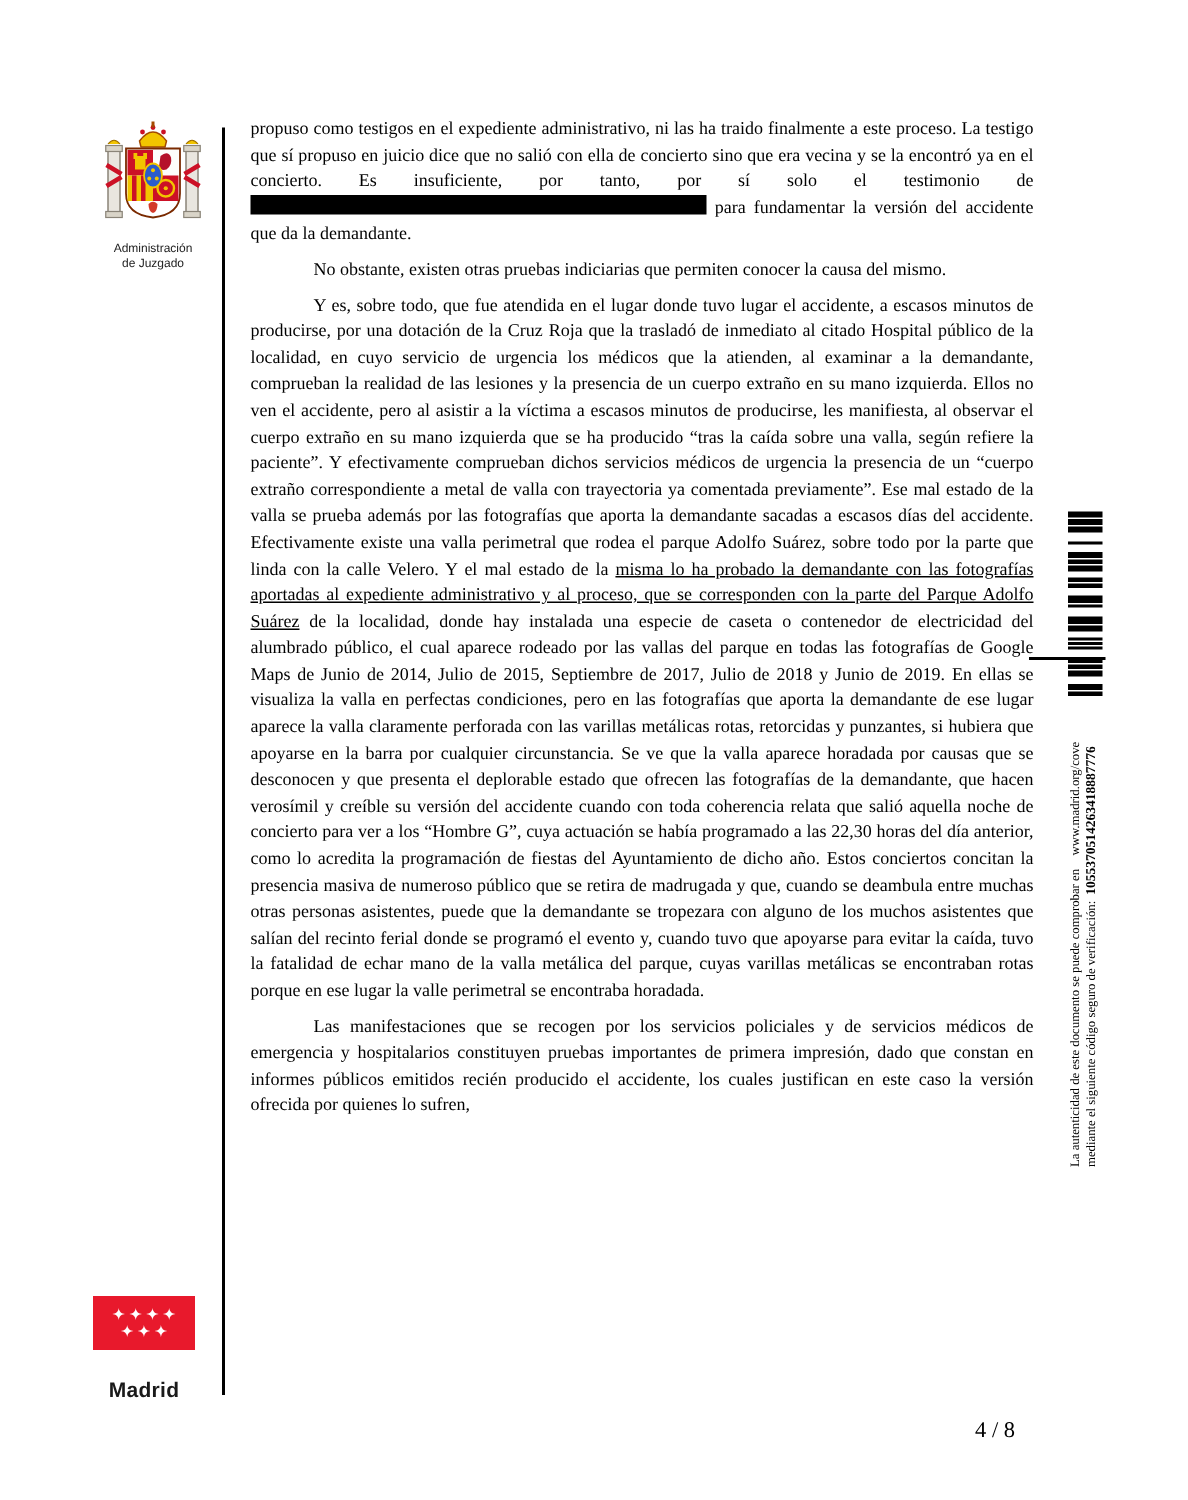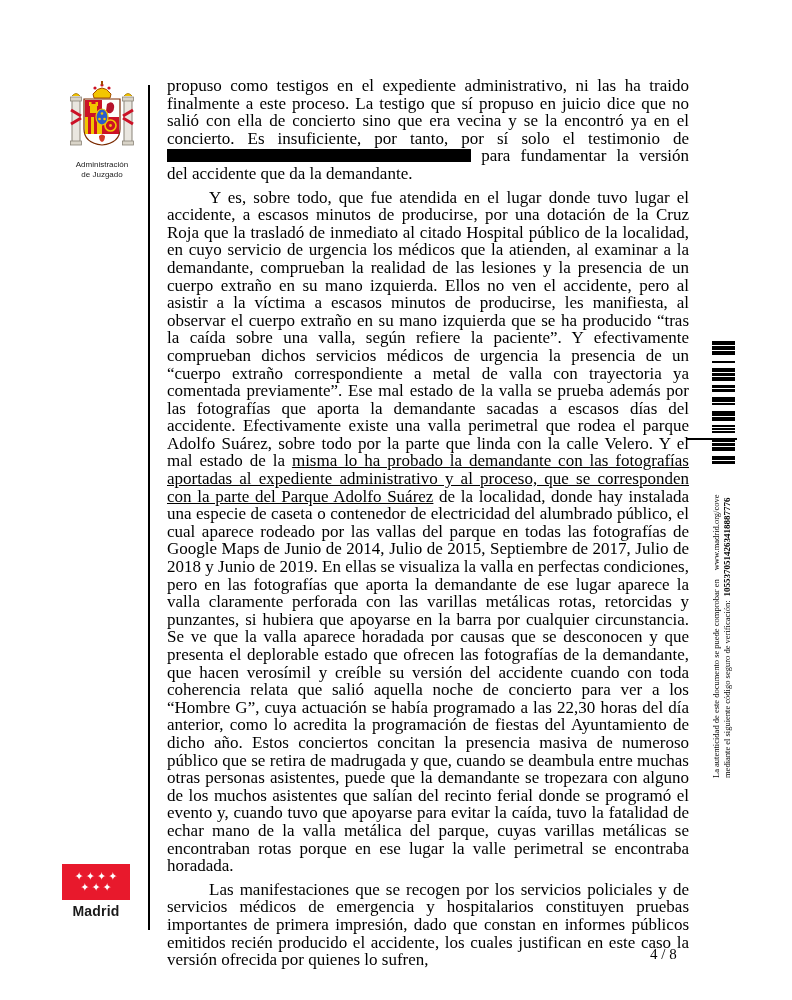--- a/index.html
+++ b/index.html
@@ -14,24 +14,24 @@
 
   
   .justice-block { position: absolute; left: 64px; top: 80px; width: 76px; text-align: center; }
   .justice-caption { font-family: "Liberation Sans", sans-serif; font-size: 8px; line-height: 9.5px; color: #222; margin-top: 2px; }
 
   
   .madrid-block { position: absolute; left: 60px; top: 864px; width: 72px; text-align: center; }
   .madrid-flag { width: 68px; height: 36px; margin: 0 auto; display: flex; flex-direction: column; justify-content: center; gap: 0; }
   .star-row { display: flex; justify-content: center; line-height: 12px; }
   .star-row span { color: #fff; font-size: 11px; line-height: 11px; padding: 0 1px; font-family: "DejaVu Sans", sans-serif; }
-  .madrid-label { font-family: "Liberation Sans", sans-serif; font-weight: bold; font-size: 14px; color: #1a1a1a; margin-top: 3px; letter-spacing: 0.2px; }
+  .madrid-label { font-family: "Liberation Sans", sans-serif; font-weight: bold; font-size: 14px; color: #1a1a1a; margin-top: 18px; letter-spacing: 0.2px; }
 
   
-  .content { position: absolute; left: 167px; top: 77px; width: 522px; font-size: 17px; line-height: 17.6px; text-align: justify; }
+  .content { position: absolute; left: 167px; top: 77px; width: 522px; font-size: 12px; line-height: 17.6px; text-align: justify; }
   .para { margin: 0 0 6px 0; text-indent: 42px; }
   .para.no-indent { text-indent: 0; }
   .italic { }
   .underline { text-decoration: underline; }
   .redaction { display: inline-block; width: 304px; height: 13px; background: #000; vertical-align: -1px; }
 
   
   .barcode { position: absolute; left: 712px; top: 341px; width: 23px; }
   .bc-bar { width: 100%; background: #000; }
   .right-mark { position: absolute; left: 686px; top: 438px; width: 51px; height: 2px; background: #000; }
@@ -95,20 +95,21 @@
       <circle cx="35.5" cy="39" r="1.3" fill="#f2c500"></circle>
     </svg>
     <div class="justice-caption">
       <div>Administración</div>
       <div>de Juzgado</div>
     </div>
   </div>
 
   <div class="content">
       <p class="para no-indent"><span>propuso como testigos en el expediente administrativo, ni las ha traido finalmente a este proceso. La testigo que sí propuso en juicio dice que no salió con ella de concierto sino que era vecina y se la encontró ya en el concierto. Es insuficiente, por tanto, por sí solo el testimonio de</span><span class="redaction"></span><span> para fundamentar la versión del accidente que da la demandante.</span></p>
+      <p class="para"><span>No obstante, existen otras pruebas indiciarias que permiten conocer la causa del mismo.</span></p>
       <p class="para"><span>Y es, sobre todo, que fue atendida en el lugar donde tuvo lugar el accidente, a escasos minutos de producirse, por una dotación de la Cruz Roja que la trasladó de inmediato al citado Hospital público de la localidad, en cuyo servicio de urgencia los médicos que la atienden, al examinar a la demandante, comprueban la realidad de las lesiones y la presencia de un cuerpo extraño en su mano izquierda. Ellos no ven el accidente, pero al asistir a la víctima a escasos minutos de producirse, les manifiesta, al observar el cuerpo extraño en su mano izquierda que se ha producido “</span><span class="italic">tras</span><span> la caída sobre una valla, según refiere la </span><span class="italic">paciente</span><span>”. Y efectivamente comprueban dichos servicios médicos de urgencia la presencia de un “</span><span class="italic">cuerpo</span><span> extraño correspondiente a metal de valla con trayectoria ya comentada </span><span class="italic">previamente</span><span>”. Ese mal estado de la valla se prueba además por las fotografías que aporta la demandante sacadas a escasos días del accidente. Efectivamente existe una valla perimetral que rodea el parque Adolfo Suárez, sobre todo por la parte que linda con la calle Velero. Y el mal estado de la </span><span class="underline">misma lo ha probado la demandante con las fotografías aportadas al expediente administrativo y al proceso, que se corresponden con la parte del Parque Adolfo Suárez</span><span> de la localidad, donde hay instalada una especie de caseta o contenedor de electricidad del alumbrado público, el cual aparece rodeado por las vallas del parque en todas las fotografías de Google Maps de Junio de 2014, Julio de 2015, Septiembre de 2017, Julio de 2018 y Junio de 2019. En ellas se visualiza la valla en perfectas condiciones, pero en las fotografías que aporta la demandante de ese lugar aparece la valla claramente perforada con las varillas metálicas rotas, retorcidas y punzantes, si hubiera que apoyarse en la barra por cualquier circunstancia. Se ve que la valla aparece horadada por causas que se desconocen y que presenta el deplorable estado que ofrecen las fotografías de la demandante, que hacen verosímil y creíble su versión del accidente cuando con toda coherencia relata que salió aquella noche de concierto para ver a los “Hombre G”, cuya actuación se había programado a las 22,30 horas del día anterior, como lo acredita la programación de fiestas del Ayuntamiento de dicho año. Estos conciertos concitan la presencia masiva de numeroso público que se retira de madrugada y que, cuando se deambula entre muchas otras personas asistentes, puede que la demandante se tropezara con alguno de los muchos asistentes que salían del recinto ferial donde se programó el evento y, cuando tuvo que apoyarse para evitar la caída, tuvo la fatalidad de echar mano de la valla metálica del parque, cuyas varillas metálicas se encontraban rotas porque en ese lugar la valle perimetral se encontraba horadada.</span></p>
       <p class="para"><span>Las manifestaciones que se recogen por los servicios policiales y de servicios médicos de emergencia y hospitalarios constituyen pruebas importantes de primera impresión, dado que constan en informes públicos emitidos recién producido el accidente, los cuales justifican en este caso la versión ofrecida por quienes lo sufren,</span></p>
     </div>
 
   <div class="barcode">
       <div class="bc-bar" style="height: 4px; margin-bottom: 1px;"></div>
       <div class="bc-bar" style="height: 4px; margin-bottom: 1px;"></div>
       <div class="bc-bar" style="height: 4px; margin-bottom: 6px;"></div>
       <div class="bc-bar" style="height: 2px; margin-bottom: 5px;"></div>
       <div class="bc-bar" style="height: 4px; margin-bottom: 1px;"></div>

